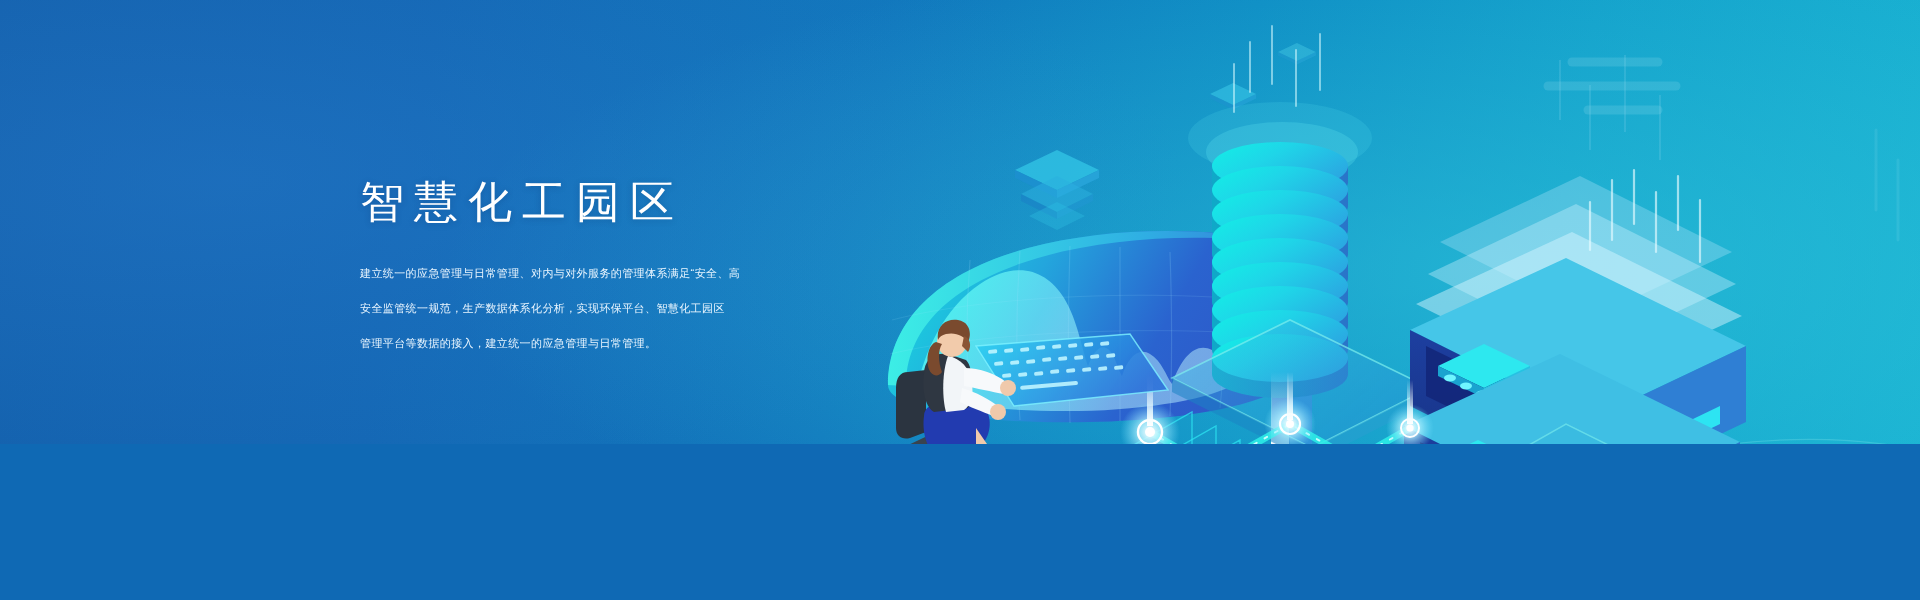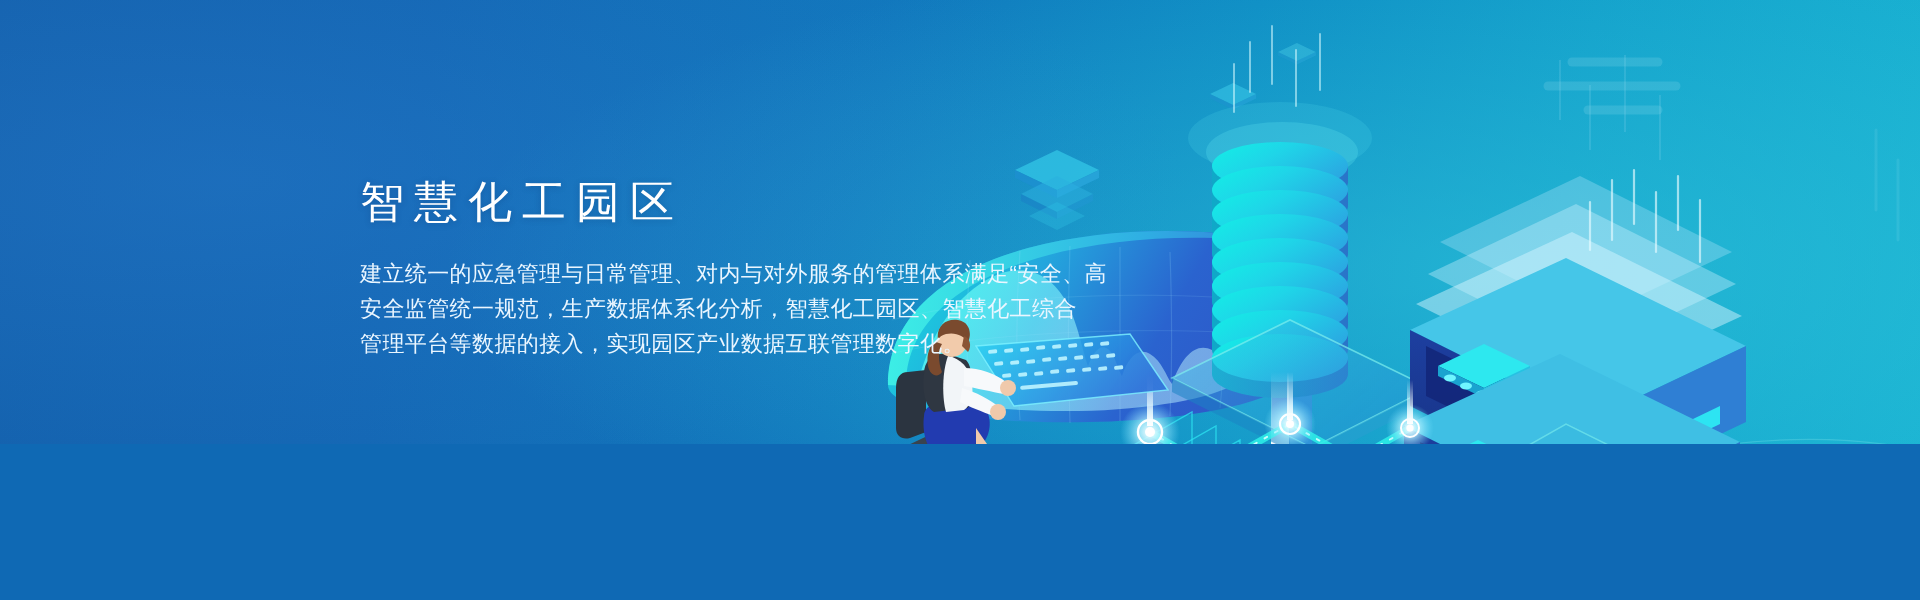--- a/index.html
+++ b/index.html
@@ -13,21 +13,21 @@
   .layer{position:absolute;left:0;top:0;width:1920px;height:600px;pointer-events:none;}
 
   
   #copy{position:absolute;left:360px;top:178px;width:700px;z-index:40;}
   #title{
     font-size:44px;line-height:1.1;color:#ffffff;letter-spacing:10px;
     font-weight:400;white-space:nowrap;margin:0 0 30px 0;
     text-shadow:0 1px 6px rgba(0,40,90,.25);
   }
   .para{
-    font-size:22px;line-height:35px;color:#eaf6ff;letter-spacing:.4px;
+    font-size:11px;line-height:35px;color:#eaf6ff;letter-spacing:.4px;
     margin:0;white-space:nowrap;font-weight:400;
   }
   .para.gap{margin-top:0px;}
 
   
   #art{position:absolute;left:820px;top:20px;width:1100px;height:560px;z-index:30;}
 </style>
 </head>
 <body>
 
@@ -88,22 +88,22 @@
     <g fill="#7fd4ea" fill-opacity="0.18">
       <path d="M860,455 h120 a14,14 0 0 1 0,28 h-120 a14,14 0 0 1 0,-28 z"></path>
       <path d="M836,492 h190 a14,14 0 0 1 0,28 h-190 a14,14 0 0 1 0,-28 z"></path>
       <path d="M900,529 h92 a13,13 0 0 1 0,26 h-92 a13,13 0 0 1 0,-26 z"></path>
     </g>
   </svg>
 
   <div id="copy">
     <h1 id="title">智慧化工园区</h1>
     <p class="para">建立统一的应急管理与日常管理、对内与对外服务的管理体系满足“安全、高</p>
-    <p class="para gap">安全监管统一规范，生产数据体系化分析，智慧化工园区、智慧化工综合</p>
-    <p class="para">管理平台等数据的接入，实现园区产业数据互联管理数字化。</p>
+    <p class="para gap">安全监管统一规范，生产数据体系化分析，实现环保平台、智慧化工园区</p>
+    <p class="para">管理平台等数据的接入，建立统一的应急管理与日常管理。</p>
   </div>
 
   <div id="art">
     <svg width="1100" height="560" viewBox="0 0 1100 560">
       <defs>
         <linearGradient id="screenG" x1="0" y1="0" x2="1" y2="0.25">
           <stop offset="0%" stop-color="#17e3df"></stop>
           <stop offset="38%" stop-color="#23a6dd"></stop>
           <stop offset="72%" stop-color="#2a63cf"></stop>
           <stop offset="100%" stop-color="#2f57c8"></stop>

